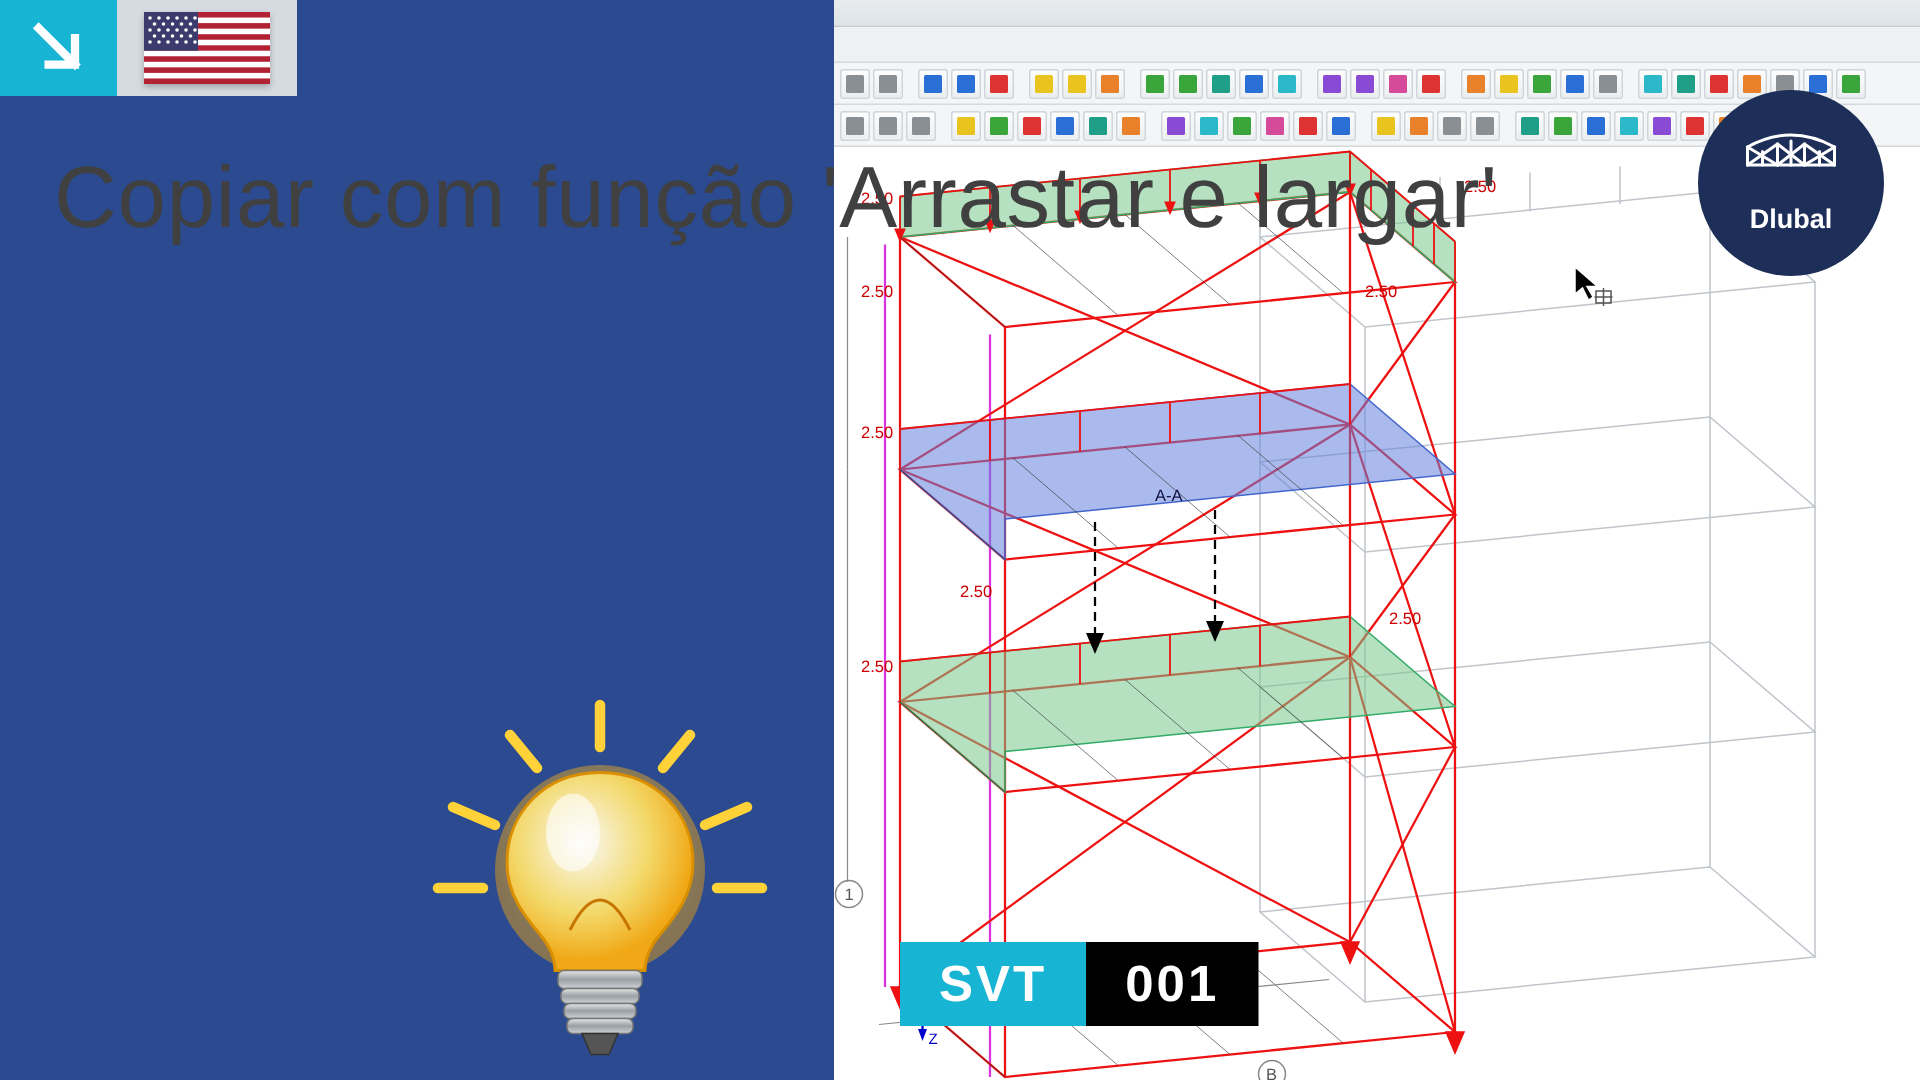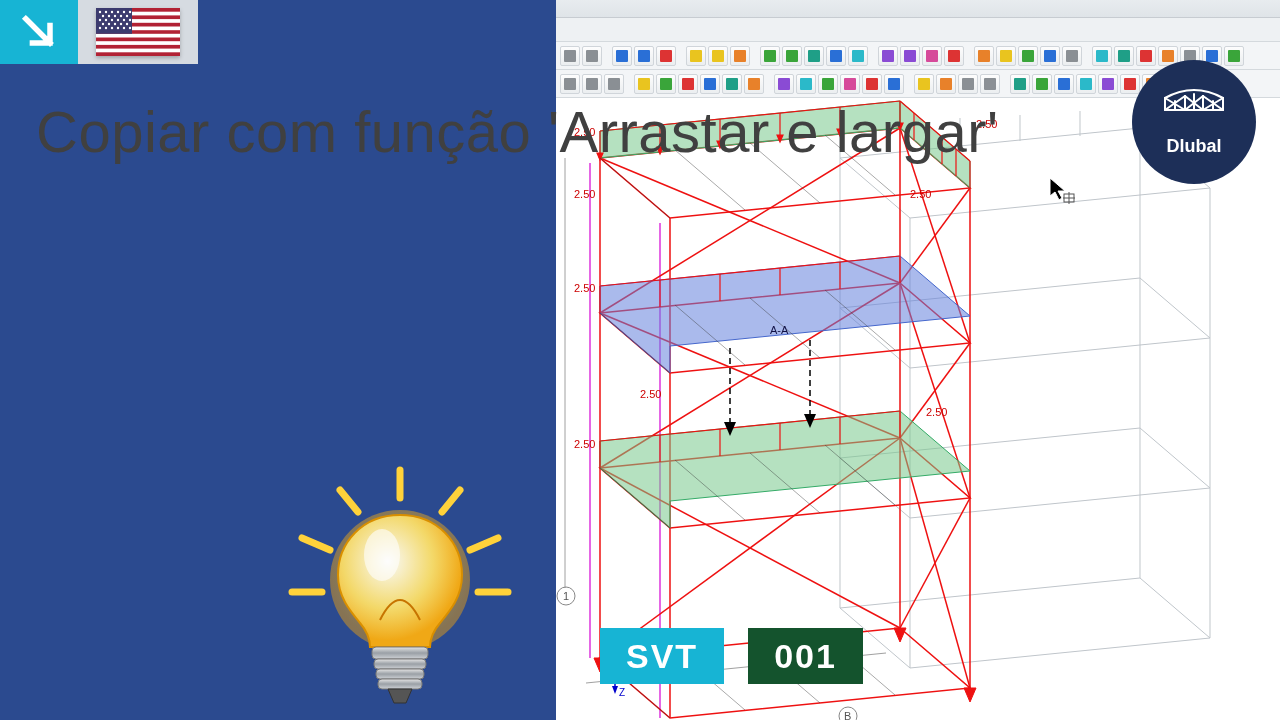--- a/index.html
+++ b/index.html
@@ -102,28 +102,28 @@
   }
 
   
   .bulb-wrap {
     position: absolute; left: 270px; bottom: 0px; width: 260px; height: 260px;
     pointer-events: none;
   }
 
   
   .badges {
-    position: absolute; left: 600px; bottom: 36px; display:flex; gap: 24px;
+    position: absolute; left: 600px; bottom: 36px; display:flex; gap: 0;
   }
   .badge {
     height: 56px; display:flex; align-items:center; justify-content:center;
     font-size: 34px; font-weight: 700; letter-spacing: 2px; padding: 0 26px;
   }
   .badge.svt { background:#17b4d4; color:#fff; }
-  .badge.num { background:#14532d; color:#fff; }
+  .badge.num { background:#000000; color:#fff; }
 
   
   .logo-circle {
     position: absolute; right: 24px; top: 60px; width: 124px; height: 124px;
     background:#1d2f58; border-radius: 50%;
     display:flex; flex-direction:column; align-items:center; justify-content:center;
     color:#fff;
   }
   .logo-circle .bridge { width: 62px; height: 28px; }
   .logo-circle .brand { font-size: 18px; font-weight: 600; margin-top: 20px; }

